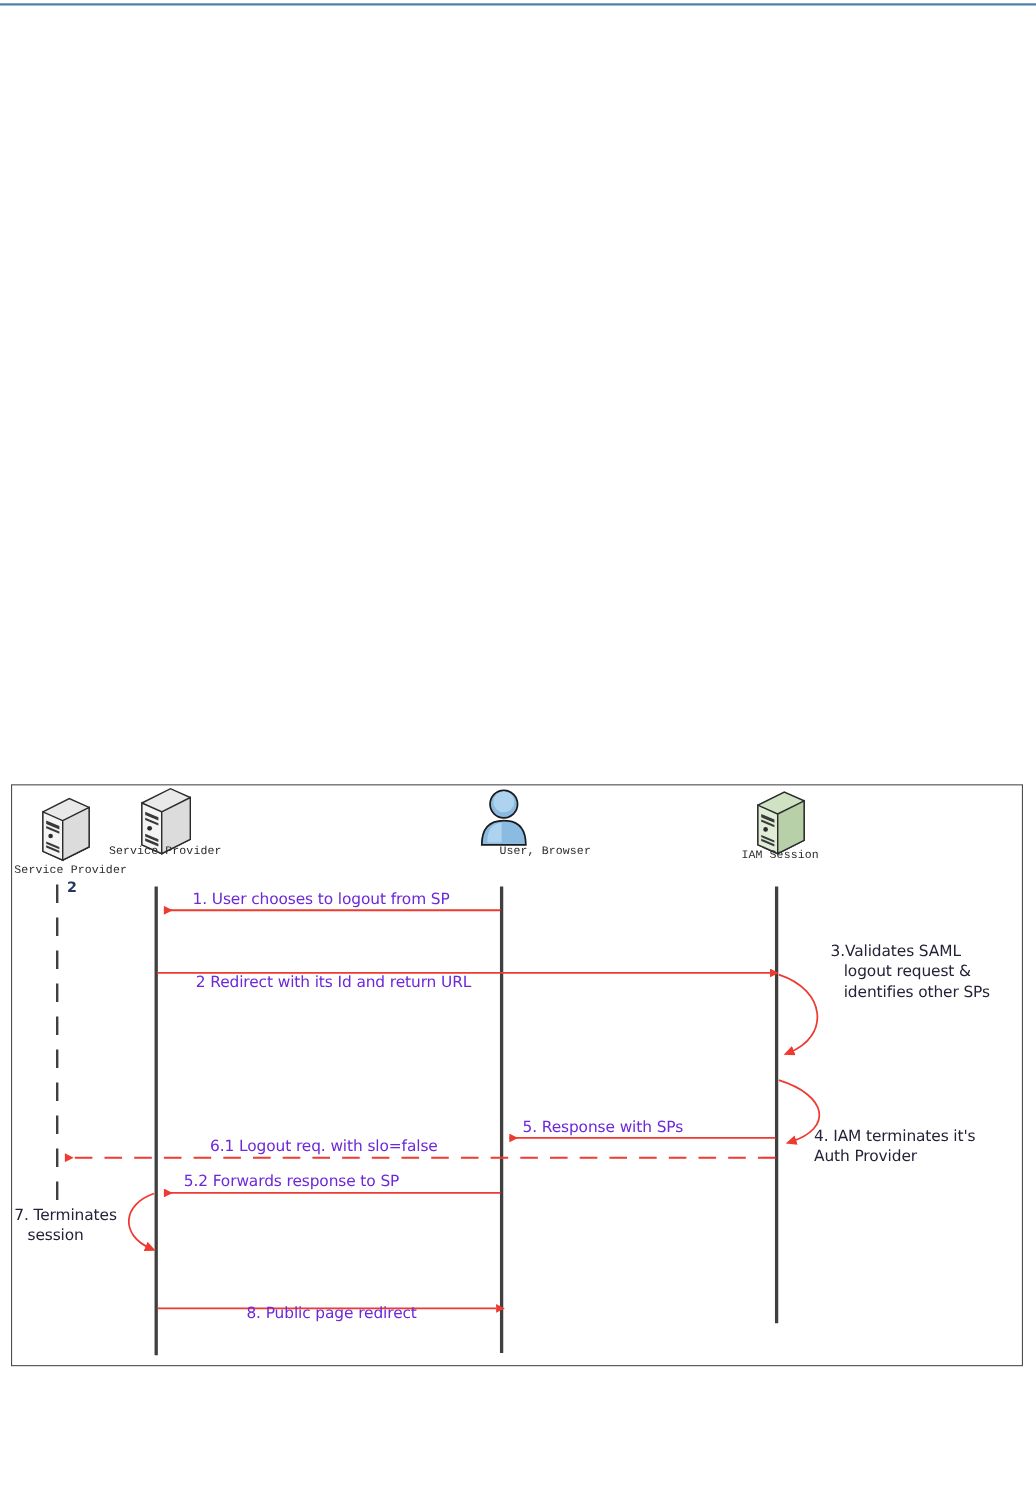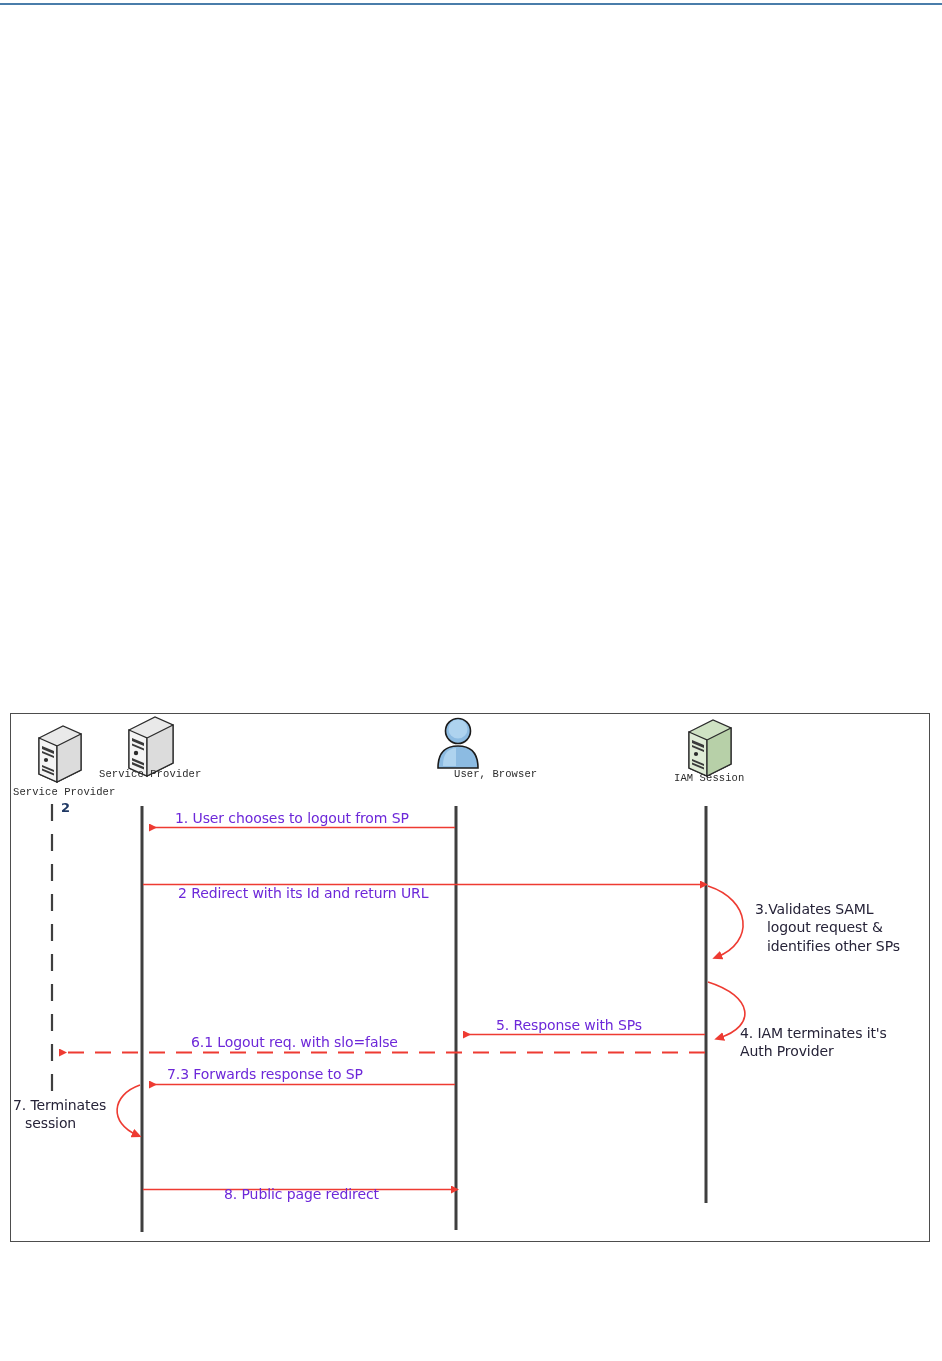--- a/index.html
+++ b/index.html
@@ -193,29 +193,29 @@
     <circle cx="17" cy="36" r="2.1" fill="#2b2b2b"></circle>
     <path d="M13,41 L25,46 L25,48 L13,43 z" fill="#3a3a3a"></path>
     <path d="M13,44.5 L25,49.5 L25,51.5 L13,46.5 z" fill="#3a3a3a"></path>
   </svg>
   <div class="node-label" style="left:663px; top:58px;">IAM Session</div>
 
   <div class="msg-label" style="left:164px; top:96px;">1. User chooses to logout from SP</div>
 
   <div class="msg-label" style="left:167px; top:153px;margin-top:18px;">2 Redirect with its Id and return URL</div>
 
-  <div class="msg-label" style="left:485px; top:303px;text-align:center;">5.  Response with SPs</div>
+  <div class="msg-label" style="left:464px; top:303px;text-align:center;">5.  Response with SPs</div>
 
   <div class="msg-label" style="left:180px; top:320px;">6.1  Logout req. with slo=false</div>
 
-  <div class="msg-label" style="left:156px; top:352px;">7.3  Forwards  response to SP</div>
+  <div class="msg-label" style="left:156px; top:352px;">5.2  Forwards  response to SP</div>
 
   <div class="msg-label" style="left:213px; top:472px;text-align:center;">8.  Public page redirect</div>
 
-  <div class="note-label" style="left:744px; top:142px;margin-top:44px;">
+  <div class="note-label" style="left:744px; top:142px;">
     <span>3.Validates SAML</span>
     <span class="ind">logout request &amp;</span>
     <span class="ind">identifies other SPs</span>
   </div>
 
   <div class="note-label" style="left:729px; top:271px;margin-top:39px;">
     <span>4. IAM terminates it's</span>
     <span>Auth Provider</span>
   </div>
 

